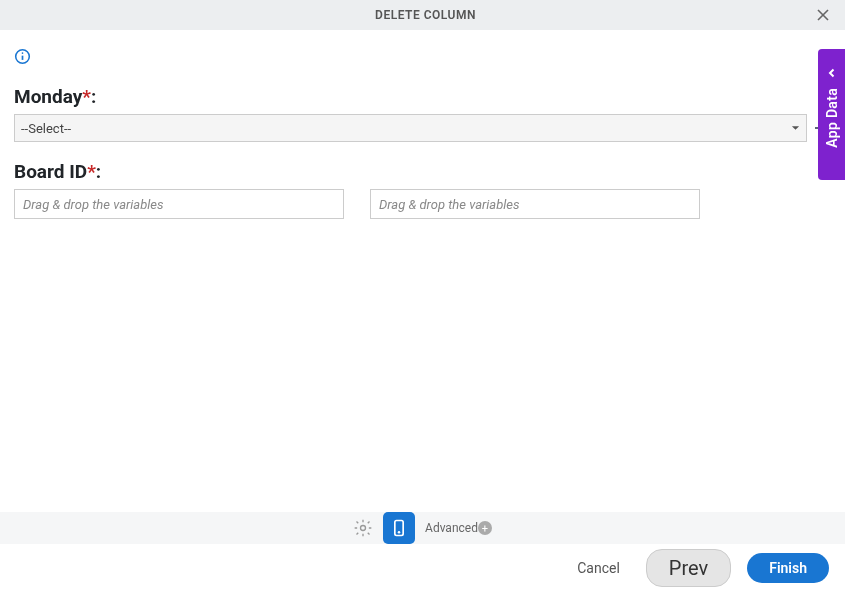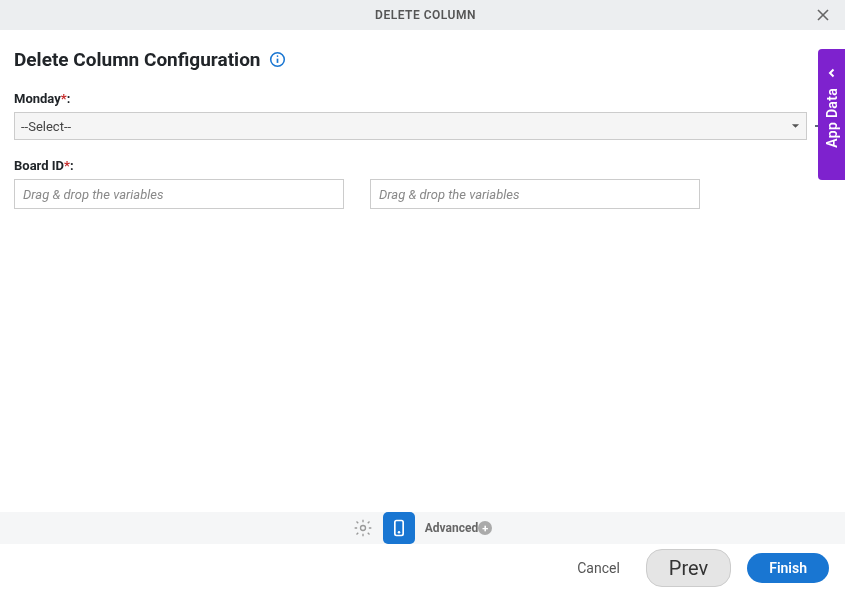--- a/index.html
+++ b/index.html
@@ -56,21 +56,21 @@
       font-size: 19px;
       font-weight: 700;
       color: #212529;
     }
     .info-icon {
       color: #1976d2;
       display: inline-flex;
       align-items: center;
     }
     .field-label {
-      font-size: 13px;
+      font-size: 19px;
       font-weight: 700;
       color: #212529;
       margin-bottom: 6px;
       display: block;
     }
     .req {
       color: #c62828;
     }
     .select-row {
       display: flex;
@@ -183,21 +183,20 @@
       align-items: center;
       justify-content: center;
       cursor: pointer;
     }
     .advanced-label {
       font-size: 12px;
       color: #666;
       display: flex;
       align-items: center;
       cursor: pointer;
-      font-weight: bold;
     }
     .plus-circle {
       width: 14px;
       height: 14px;
       border-radius: 50%;
       background: #aaa;
       color: #fff;
       display: inline-flex;
       align-items: center;
       justify-content: center;
@@ -254,21 +253,20 @@
   <div class="close-btn">
     <svg width="16" height="16" viewBox="0 0 16 16" fill="none" stroke="currentColor" stroke-width="1.6">
       <line x1="3" y1="3" x2="13" y2="13"></line>
       <line x1="13" y1="3" x2="3" y2="13"></line>
     </svg>
   </div>
 </div>
 
 <div class="content">
   <div class="page-title-row">
-    <h1 class="page-title">Delete Column Configuration</h1>
     <span class="info-icon">
       <svg width="17" height="17" viewBox="0 0 20 20" fill="none" stroke="currentColor" stroke-width="1.8">
         <circle cx="10" cy="10" r="8"></circle>
         <line x1="10" y1="9" x2="10" y2="14" stroke-width="2"></line>
         <circle cx="10" cy="6" r="1" fill="currentColor" stroke="none"></circle>
       </svg>
     </span>
   </div>
 
   <label class="field-label">

